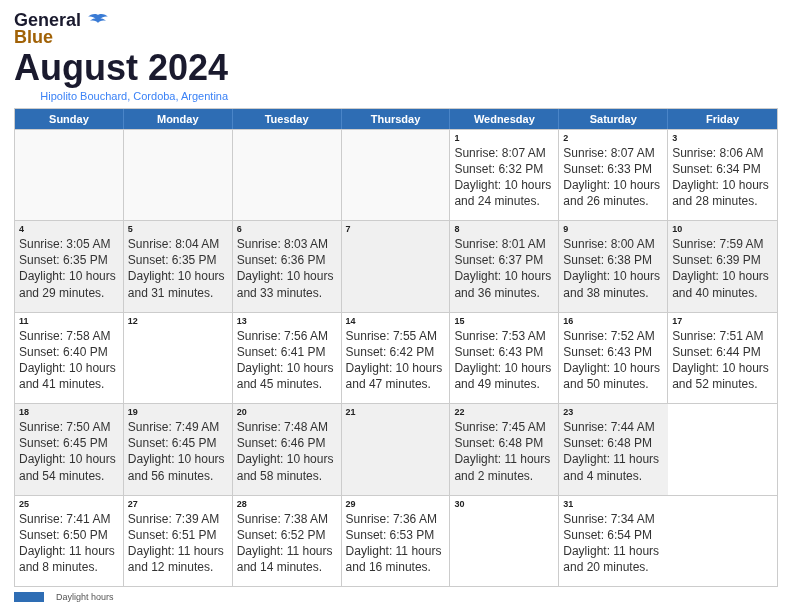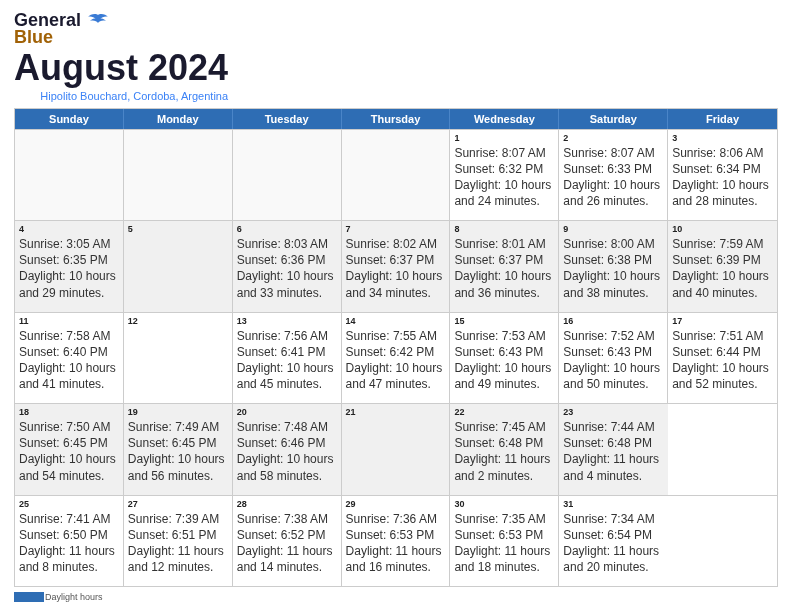--- a/index.html
+++ b/index.html
@@ -106,21 +106,21 @@
       margin-bottom: 2px;
     }
     .cell-info {
       font-size: 12px;
       line-height: 1.35;
       color: #333;
     }
     .footer {
       display: flex;
       align-items: center;
-      gap: 1px;
+      gap: 12px;
       margin-top: 5px;
       font-size: 9px;
       color: #555;
     }
     .legend-box {
       width: 30px;
       height: 10px;
       background: #2e6db4;
       display: inline-block;
     }
@@ -188,34 +188,34 @@
         <div class="cal-week">
           <div class="cal-cell shaded">
             <div class="day-num">4</div>
             <div class="cell-info">Sunrise: 3:05 AM
 Sunset: 6:35 PM
 Daylight: 10 hours
 and 29 minutes.</div>
           </div>
           <div class="cal-cell shaded">
             <div class="day-num">5</div>
+            <div class="cell-info">Sunrise: 8:04 AM
+Sunset: 6:35 PM
+Daylight: 10 hours
+and 31 minutes.</div>
           </div>
           <div class="cal-cell shaded">
             <div class="day-num">6</div>
             <div class="cell-info">Sunrise: 8:03 AM
 Sunset: 6:36 PM
 Daylight: 10 hours
 and 33 minutes.</div>
           </div>
           <div class="cal-cell shaded">
             <div class="day-num">7</div>
-            <div class="cell-info">Sunrise: 8:02 AM
-Sunset: 6:37 PM
-Daylight: 10 hours
-and 34 minutes.</div>
           </div>
           <div class="cal-cell shaded">
             <div class="day-num">8</div>
             <div class="cell-info">Sunrise: 8:01 AM
 Sunset: 6:37 PM
 Daylight: 10 hours
 and 36 minutes.</div>
           </div>
           <div class="cal-cell shaded">
             <div class="day-num">9</div>
@@ -343,24 +343,20 @@
           </div>
           <div class="cal-cell">
             <div class="day-num">29</div>
             <div class="cell-info">Sunrise: 7:36 AM
 Sunset: 6:53 PM
 Daylight: 11 hours
 and 16 minutes.</div>
           </div>
           <div class="cal-cell">
             <div class="day-num">30</div>
-            <div class="cell-info">Sunrise: 7:35 AM
-Sunset: 6:53 PM
-Daylight: 11 hours
-and 18 minutes.</div>
           </div>
           <div class="cal-cell">
             <div class="day-num">31</div>
             <div class="cell-info">Sunrise: 7:34 AM
 Sunset: 6:54 PM
 Daylight: 11 hours
 and 20 minutes.</div>
           </div>
         </div>
       </div>

